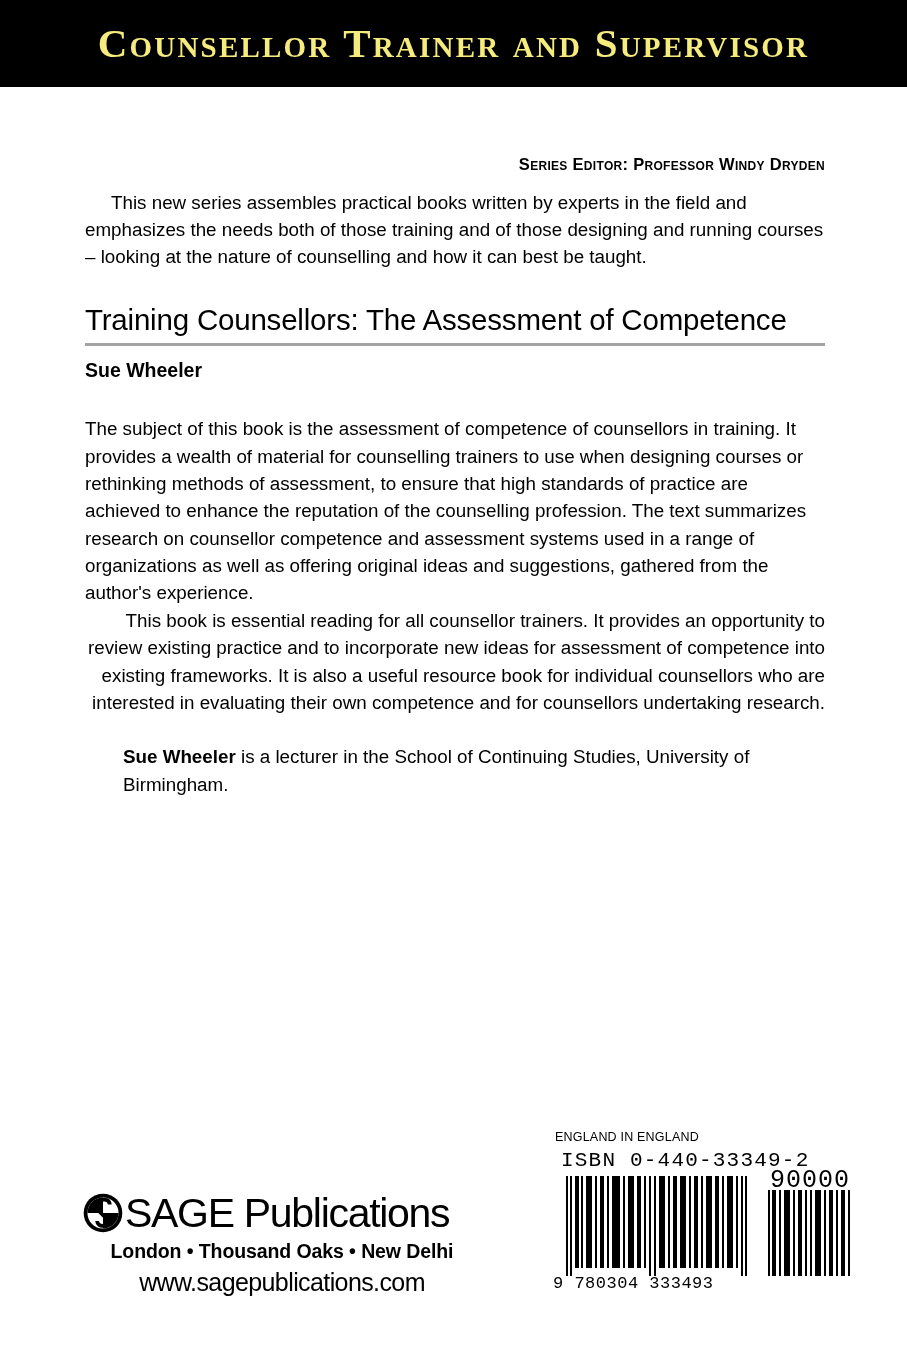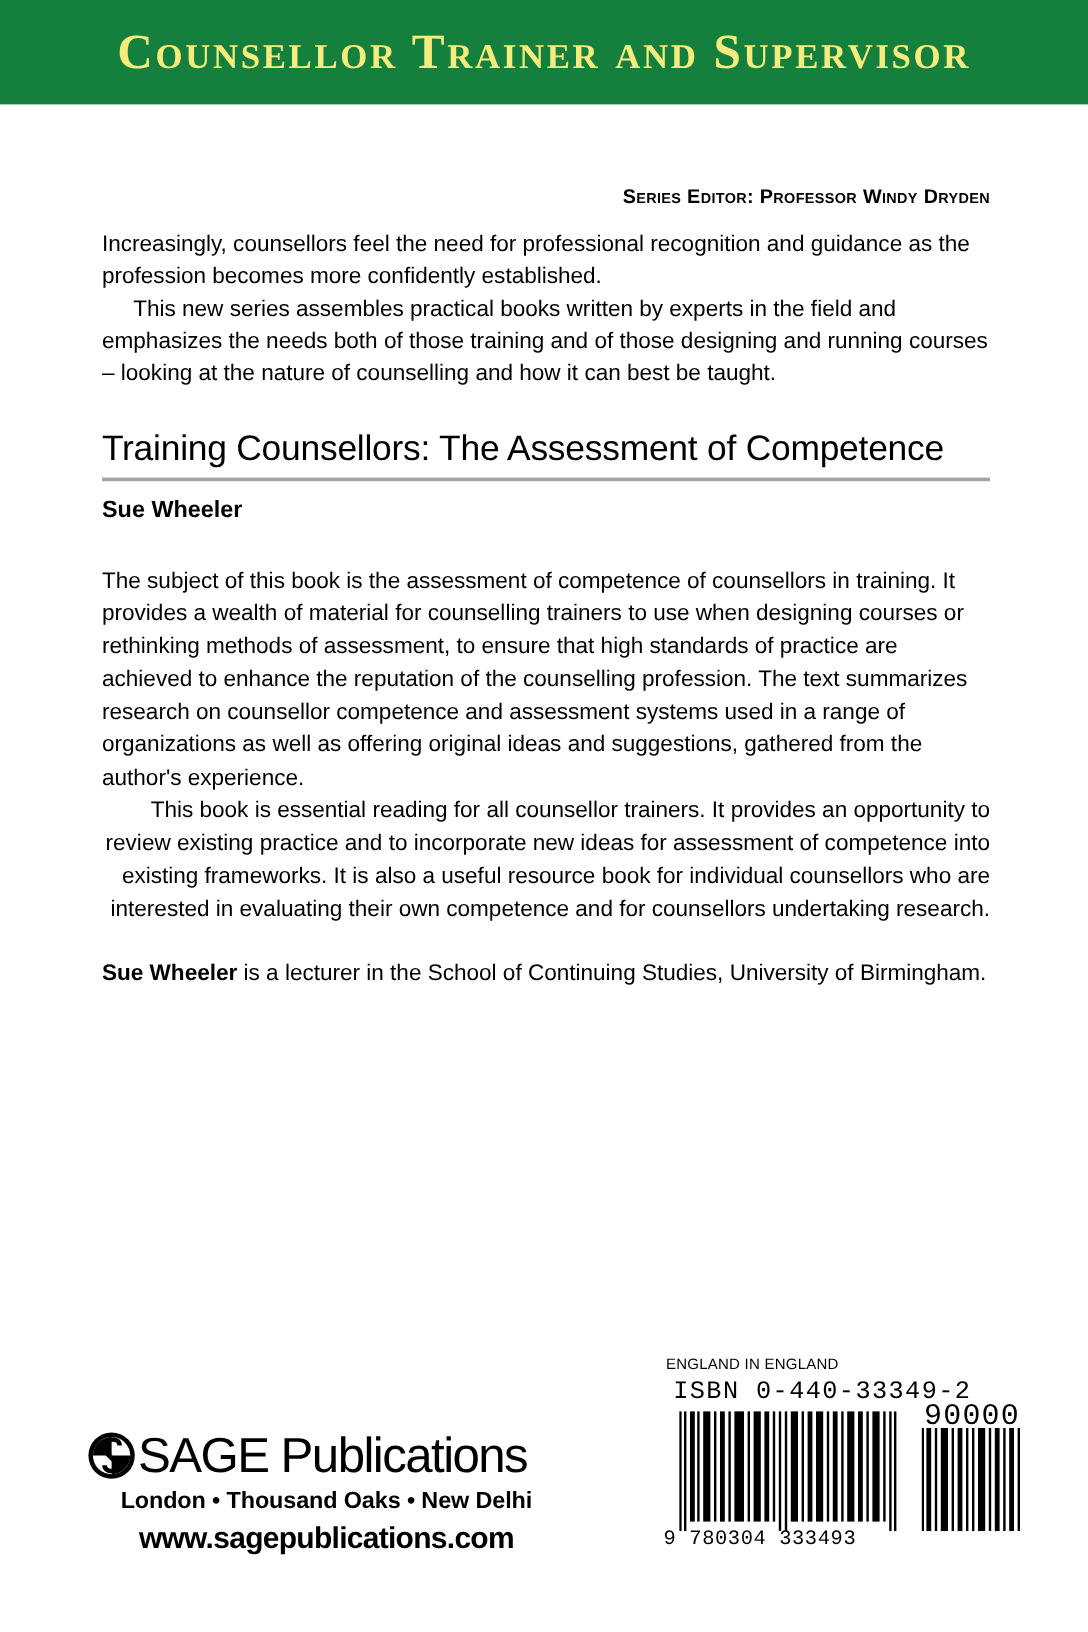--- a/index.html
+++ b/index.html
@@ -16,21 +16,21 @@
     color: #000000;
   }
 
   
   .banner {
     position: absolute;
     left: 0;
     top: 0;
     width: 907px;
     height: 87px;
-    background: #15803d;
+    background: #000000;
     display: flex;
     align-items: center;
     justify-content: center;
     box-sizing: border-box;
     padding: 0 20px;
   }
   .banner-title {
     font-family: "Liberation Serif", serif;
     color: #f6ec7e;
     font-size: 41px;
@@ -99,29 +99,30 @@
   }
   .description p.indent {
     text-indent: 26px;
     text-align: right;
   }
 
   .bio {
     margin-top: 27px;
     font-size: 18.8px;
     line-height: 1.455;
+    margin-left: 38px;
   }
   .bio .bio-name {
     font-weight: bold;
   }
 
   
   .publisher {
     position: absolute;
-    left: 72px;
+    left: 82px;
     top: 1192px;
     width: 400px;
     text-align: center;
   }
   .pub-logo-row {
     display: flex;
     align-items: center;
     justify-content: flex-start;
     line-height: 1;
   }
@@ -138,21 +139,21 @@
     line-height: 1;
   }
   .pub-cities {
     font-size: 19.5px;
     font-weight: bold;
     margin-top: 6px;
     letter-spacing: -0.1px;
   }
   .pub-url {
     font-size: 25px;
-    font-weight: bold;
+    font-weight: normal;
     margin-top: 5px;
     letter-spacing: -0.6px;
   }
 
   
   .barcode-block {
     position: absolute;
     left: 553px;
     top: 1130px;
     width: 300px;
@@ -212,21 +213,20 @@
 
 <div class="banner">
   <div class="banner-title">Counsellor Trainer and Supervisor</div>
 </div>
 
 <div class="content">
 
   <div class="series-editor">Series Editor: Professor Windy Dryden</div>
 
   <div class="blurb">
-    <p>Increasingly, counsellors feel the need for professional recognition and guidance as the profession becomes more confidently established.</p>
     <p class="indent">This new series assembles practical books written by experts in the field and emphasizes the needs both of those training and of those designing and running courses – looking at the nature of counselling and how it can best be taught.</p>
   </div>
 
   <h1 class="book-title">Training Counsellors: The Assessment of Competence</h1>
 
   <div class="book-author">Sue Wheeler</div>
 
   <div class="description">
     <p>The subject of this book is the assessment of competence of counsellors in training. It provides a wealth of material  for counselling trainers to use when designing courses or rethinking methods of assessment, to ensure that high standards of practice are achieved to enhance the reputation of the counselling profession. The text summarizes research on counsellor competence and assessment systems used in a range of organizations as well as offering original ideas and suggestions, gathered from the author's experience.</p>
     <p class="indent">This book is essential reading for all counsellor trainers. It provides an opportunity to review existing practice and to incorporate new ideas for assessment of competence into existing frameworks. It is also a useful resource book for individual counsellors who are interested in evaluating their own competence and for counsellors undertaking research.</p>

